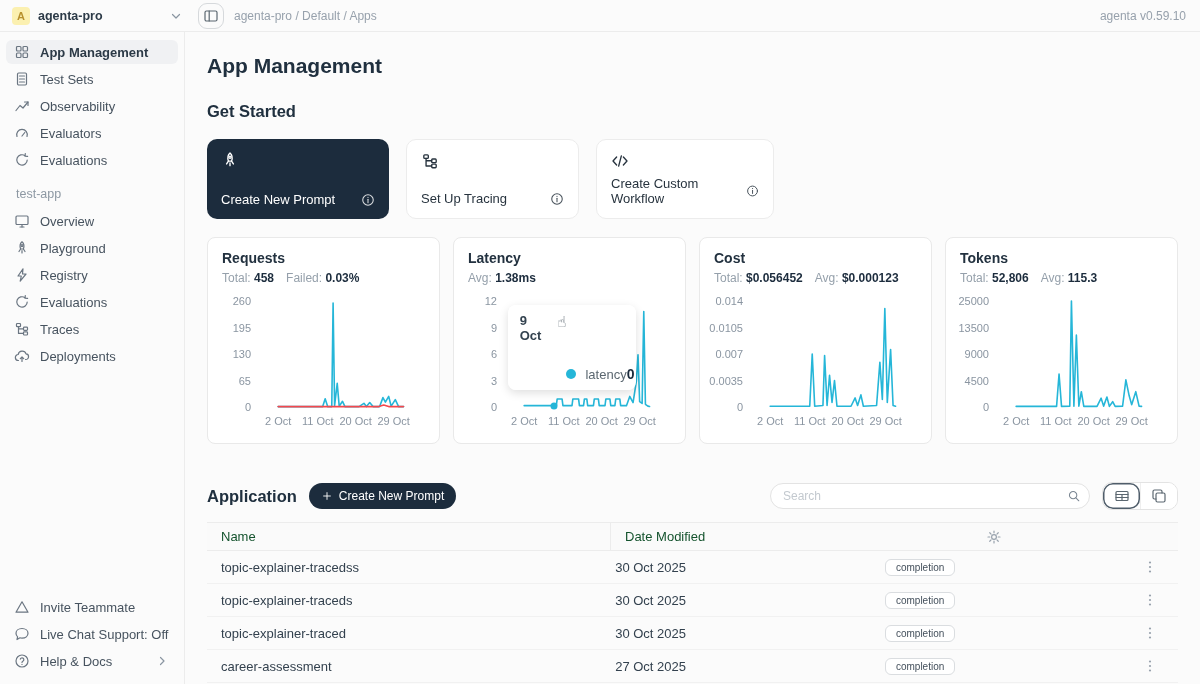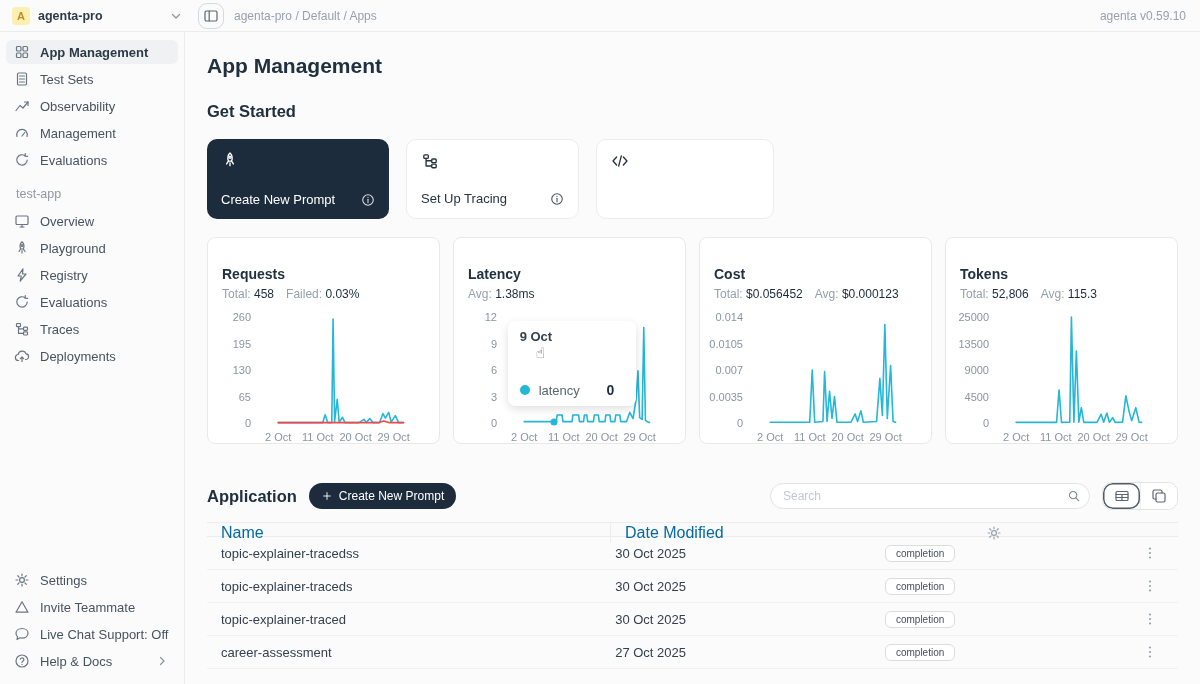--- a/index.html
+++ b/index.html
@@ -39,33 +39,33 @@
   .gs-card { height:80px; border-radius:10px; padding:12px 14px; display:flex; flex-direction:column; justify-content:space-between; cursor:pointer; }
   .gs-card [data-icon] { width:18px; height:18px; }
   .gs-dark { width:182px; background:#1c2c3d; color:#fff; }
   .gs-light { background:#fff; border:1px solid #ececec; color:#27333e; }
   .gs-foot { display:flex; justify-content:space-between; align-items:center; font-size:13px; font-weight:500; }
   .gs-foot [data-icon] { width:14px; height:14px; opacity:.85; }
   .gs-c2 { width:173px; } .gs-c3 { width:178px; }
 
   
   .charts-row { display:flex; gap:13px; margin-top:18px; }
-  .chart-card { flex:1; height:207px; background:#fff; border:1px solid #e9e9e9; border-radius:8px; padding:28px 14px 6px; }
+  .chart-card { flex:1; height:207px; background:#fff; border:1px solid #e9e9e9; border-radius:8px; padding:12px 14px 6px; }
   .c-title { font-size:14px; font-weight:700; color:#22313f; }
   .c-stats { font-size:12px; color:#95a0ab; margin-top:5px; }
-  .c-stats b { color:#1c2c3d; font-weight:400; margin-right:12px; }
+  .c-stats b { color:#1c2c3d; font-weight:700; margin-right:12px; }
   .c-body { display:flex; margin-top:16px; height:106px; }
   .c-ylab { width:38px; position:relative; font-size:11px; color:#8a95a1; }
   .c-ylab span { position:absolute; right:9px; transform:translateY(-50%); }
   .c-plot { flex:1; position:relative; }
   .c-plot svg { position:absolute; inset:0; width:100%; height:100%; overflow:visible; }
   .c-xlab { height:22px; position:relative; margin-left:38px; font-size:11px; color:#8a95a1; }
   .c-xlab span { position:absolute; top:8px; transform:translateX(-50%); white-space:nowrap; }
   .dot { position:absolute; width:7px; height:7px; border-radius:50%; transform:translate(-50%,50%); }
-  .tip { position:absolute; left:1%; top:4%; width:78%; height:80%; background:rgba(255,255,255,.97); border-radius:8px; box-shadow:0 3px 10px rgba(0,0,0,.13); padding:8px 12px; display:flex; flex-direction:column; z-index:2; }
+  .tip { position:absolute; left:1%; top:4%; width:78%; height:80%; background:rgba(255,255,255,.97); border-radius:8px; box-shadow:0 3px 10px rgba(0,0,0,.13); padding:8px 12px; display:flex; flex-direction:row; z-index:2; }
   .tip-date { font-size:13px; font-weight:600; color:#33424f; }
   .tip-cursor { font-family:"DejaVu Sans", sans-serif; font-size:15px; color:#5b6770; margin:0 0 0 16px; }
   .tip-row { margin-top:auto; display:flex; align-items:center; font-size:13px; color:#5b6770; }
   .tip-dot { width:10px; height:10px; border-radius:50%; margin-right:9px; }
   .tip-val { margin-left:auto; margin-right:10px; font-size:14px; font-weight:600; color:#1c2c3d; }
 
   
   .app-row { display:flex; align-items:center; gap:12px; margin-top:38px; }
   .btn-dark { height:26px; background:#1c2c3d; color:#fff; border:none; border-radius:13px; padding:0 12px; font-size:12px; display:flex; align-items:center; gap:6px; cursor:pointer; font-family:inherit; }
   .btn-dark [data-icon] { width:12px; height:12px; }
@@ -75,21 +75,21 @@
   .searchbox input::placeholder { color:#c3c9cf; }
   .search-btn { background:none; border:none; color:#7a8692; cursor:pointer; display:flex; padding:0; }
   .search-btn [data-icon] { width:14px; height:14px; }
   .seg { display:flex; border:1px solid #e3e3e3; border-radius:10px; background:#fff; overflow:hidden; }
   .seg-btn { width:37px; height:26px; border:none; background:#fff; color:#5b6770; display:flex; align-items:center; justify-content:center; cursor:pointer; }
   .seg-btn.sel { box-shadow:inset 0 0 0 1.5px #4f5d6a; border-radius:10px; }
   .seg-btn + .seg-btn { border-left:1px solid #eee; }
 
   
   .tbl { margin-top:12px; }
-  .tbl-head { display:grid; grid-template-columns:403fr 263fr 241fr 64fr; height:15px; align-items:center; background:#fafafa; border-top:1px solid #ececec; border-bottom:1px solid #ececec; font-size:16px; color:#0369a1; }
+  .tbl-head { display:grid; grid-template-columns:403fr 263fr 241fr 64fr; height:29px; align-items:center; background:#fafafa; border-top:1px solid #ececec; border-bottom:1px solid #ececec; font-size:13px; color:#14532d; }
   .tbl-head .cell { padding-left:14px; height:100%; display:flex; align-items:center; }
   .tbl-head .cell.bd { border-left:1px solid #ececec; }
   .tbl-head .cell.gear-c { justify-content:center; color:#5b6770; padding-left:0; }
   .tbl-row { display:grid; grid-template-columns:403fr 263fr 241fr 64fr; height:33px; align-items:center; border-bottom:1px solid #f1f1f1; font-size:13px; color:#33414e; cursor:pointer;gap:36px; }
   .tbl-row .cell { padding-left:14px; }
   .tag { display:inline-block; border:1px solid #dadde0; border-radius:6px; background:#fff; padding:2px 10px; font-size:10px; color:#44505c; }
   .dots-c { display:flex; justify-content:center; padding-left:0 !important; }
   .dots-btn { background:none; border:none; color:#98a2ad; cursor:pointer; display:flex; padding:2px; }
 </style>
 </head>
@@ -151,21 +151,21 @@
           </span>
           <span class="lbl">Observability</span>
         </div>
         <div class="nav-item">
           <span class="icn" data-icon="gauge">
             <svg viewBox="0 0 16 16" fill="none" stroke="currentColor" stroke-width="1.2" stroke-linecap="round" stroke-linejoin="round">
               <path d="M3 11.5 a5.3 5.3 0 1 1 10 0"></path>
               <line x1="8" y1="11" x2="10.8" y2="7.5"></line>
             </svg>
           </span>
-          <span class="lbl">Management</span>
+          <span class="lbl">Evaluators</span>
         </div>
         <div class="nav-item">
           <span class="icn" data-icon="cycle">
             <svg viewBox="0 0 16 16" fill="none" stroke="currentColor" stroke-width="1.2" stroke-linecap="round" stroke-linejoin="round">
               <path d="M13.2 8 a5.2 5.2 0 1 1 -2.2 -4.3"></path>
               <polyline points="11.3,1.5 11,4.1 13.6,4.4"></polyline>
             </svg>
           </span>
           <span class="lbl">Evaluations</span>
         </div>
@@ -225,29 +225,20 @@
             <svg viewBox="0 0 16 16" fill="none" stroke="currentColor" stroke-width="1.2" stroke-linecap="round" stroke-linejoin="round">
               <path d="M4.5 12.5 a3 3 0 0 1 -0.3 -6 a4 4 0 0 1 7.8 -0.6 a2.8 2.8 0 0 1 -0.5 5.6"></path>
               <path d="M8 13.5 V9 M6.3 10.6 L8 9 L9.7 10.6"></path>
             </svg>
           </span>
           <span class="lbl">Deployments</span>
         </div>
       </div>
     <div class="nav-spacer"></div>
     <div id="nav-footer">
-        <div class="nav-item">
-          <span class="icn" data-icon="gear">
-            <svg viewBox="0 0 16 16" fill="none" stroke="currentColor" stroke-width="1.2" stroke-linecap="round" stroke-linejoin="round">
-              <circle cx="8" cy="8" r="2.4"></circle>
-              <path d="M8 2 V3.8 M8 12.2 V14 M2 8 H3.8 M12.2 8 H14 M3.75 3.75 L5.05 5.05 M10.95 10.95 L12.25 12.25 M3.75 12.25 L5.05 10.95 M10.95 5.05 L12.25 3.75"></path>
-            </svg>
-          </span>
-          <span class="lbl">Settings</span>
-        </div>
         <div class="nav-item">
           <span class="icn" data-icon="triangle">
             <svg viewBox="0 0 16 16" fill="none" stroke="currentColor" stroke-width="1.2" stroke-linecap="round" stroke-linejoin="round">
               <path d="M8 2.8 L14 13.2 H2 Z" stroke-linejoin="round"></path>
             </svg>
           </span>
           <span class="lbl">Invite Teammate</span>
         </div>
         <div class="nav-item">
           <span class="icn" data-icon="chat">
@@ -320,20 +311,30 @@
         </div>
       </div>
       <div class="gs-card gs-light gs-c3">
         <span data-icon="code">
             <svg viewBox="0 0 16 16" fill="none" stroke="currentColor" stroke-width="1.2" stroke-linecap="round" stroke-linejoin="round">
               <polyline points="5,4.5 1.8,8 5,11.5"></polyline>
               <polyline points="11,4.5 14.2,8 11,11.5"></polyline>
               <line x1="9.2" y1="3.5" x2="6.8" y2="12.5"></line>
             </svg>
           </span>
+        <div class="gs-foot">
+          <span>Create Custom Workflow</span>
+          <span data-icon="info">
+              <svg viewBox="0 0 16 16" fill="none" stroke="currentColor" stroke-width="1.2" stroke-linecap="round" stroke-linejoin="round">
+                <circle cx="8" cy="8" r="6"></circle>
+                <line x1="8" y1="7.2" x2="8" y2="11"></line>
+                <line x1="8" y1="4.9" x2="8" y2="5.1"></line>
+              </svg>
+            </span>
+        </div>
       </div>
     </div>
 
     <div class="charts-row">
         <div class="chart-card">
           <div class="c-title">Requests</div>
           <div class="c-stats"><span>Total: <b>458</b></span><span>Failed: <b>0.03%</b></span></div>
           <div class="c-body">
             <div class="c-ylab">
               <span style="top:0%">260</span>

